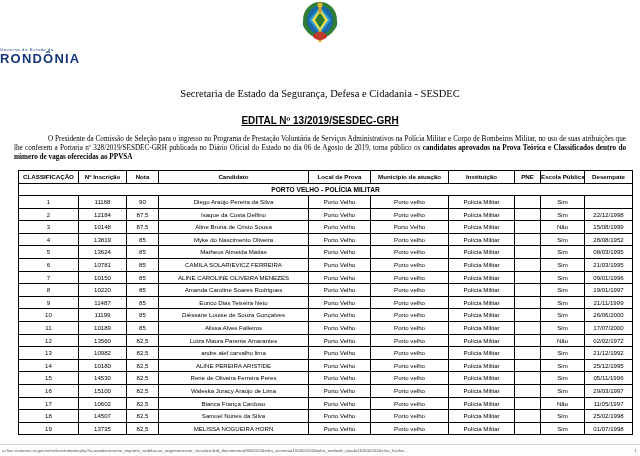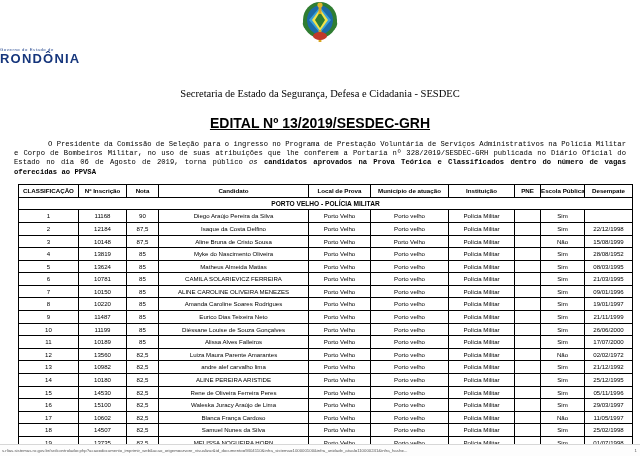--- a/index.html
+++ b/index.html
@@ -51,29 +51,29 @@
   .sesdec{
     text-align:center;
     font-family:"Liberation Serif", serif;
     font-size:10.5px;
     margin-top:22px;
   }
   .edital{
     text-align:center;
     font-family:"Liberation Sans", sans-serif;
     font-weight:bold;
-    font-size:14px;
+    font-size:10px;
     margin-top:16px;
     text-decoration:underline;
   }
 
   
   .para{
     margin:9px 14px 0 14px;
-    font-family:Liberation Mono, monospace;
+    font-family:Liberation Serif, serif;
     font-size:7.2px;
     line-height:9.2px;
     text-align:justify;
     text-indent:34px;
   }
   .para b{font-weight:bold;}
   .para i{font-style:italic;}
 
   
   .tbl-wrap{

